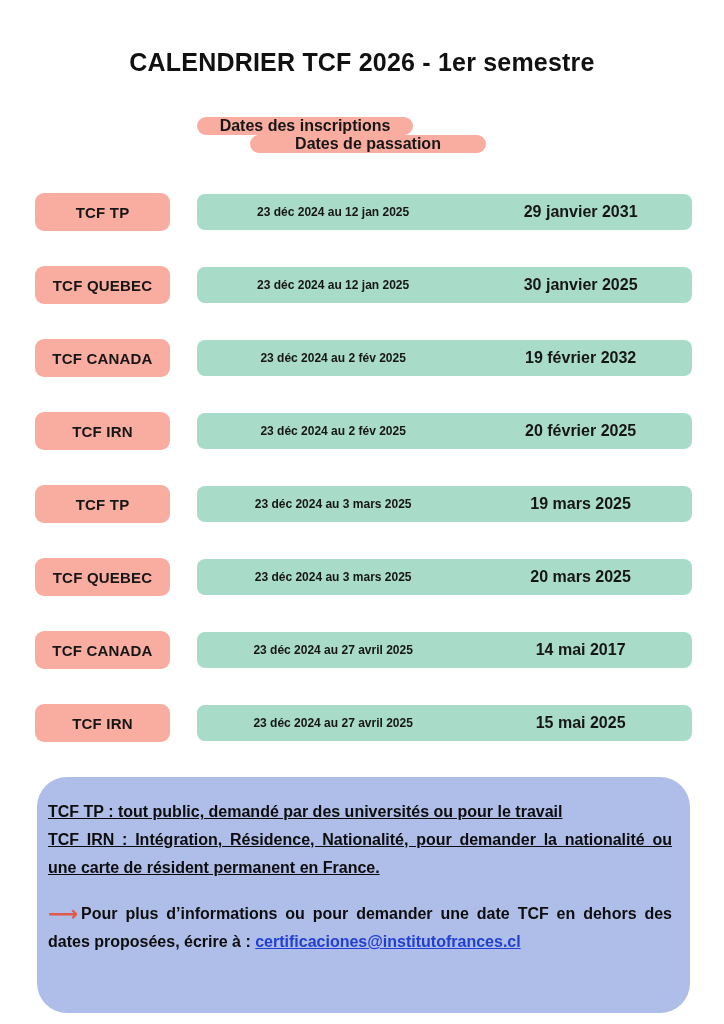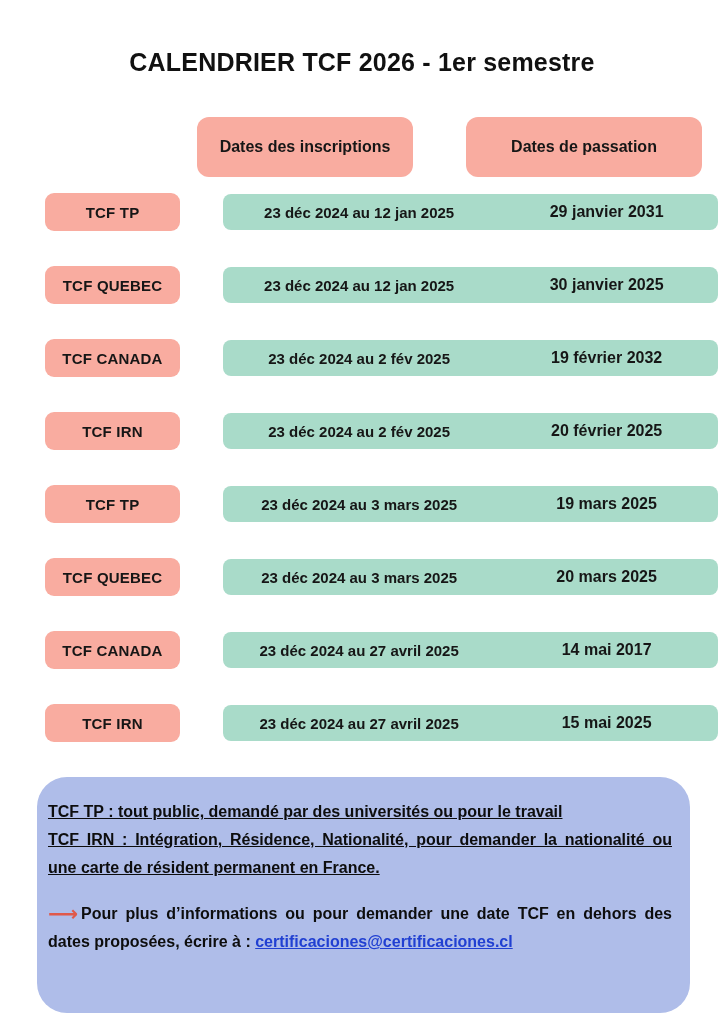--- a/index.html
+++ b/index.html
@@ -20,42 +20,42 @@
     font-size: 25px;
     letter-spacing: 0.2px;
     color: #111111;
   }
   
   .header-row {
     display: flex;
     margin-left: 197px;
     margin-top: 40px;
     height: 60px;
+    flex-direction: column;
   }
   .col-header {
     background: #f9aca0;
     border-radius: 12px;
     display: flex;
     align-items: center;
     justify-content: center;
     font-size: 16px;
     text-align: center;
   }
   .col-header.inscriptions { width: 216px; }
   .col-header.passation { width: 236px; margin-left: 53px; }
 
   
   .rows { margin-top: 16px; }
   .data-row {
     display: flex;
     align-items: center;
-    margin-left: 45px;
+    margin-left: 35px;
     margin-bottom: 35px;
     height: 38px;
-    gap: 16px;
   }
   .row-label {
     width: 135px;
     height: 38px;
     background: #f9aca0;
     border-radius: 9px;
     display: flex;
     align-items: center;
     justify-content: center;
     font-size: 15px;
@@ -68,21 +68,21 @@
     height: 36px;
     background: #a9dbc9;
     border-radius: 8px;
     display: flex;
     align-items: center;
     flex: none;
   }
   .cell-inscription {
     width: 55%;
     text-align: center;
-    font-size: 15px;
+    font-size: 12px;
   }
   .cell-passation {
     width: 45%;
     text-align: center;
     font-size: 16px;
   }
 
   
   .info-box {
     margin: 29px 0 0 37px;
@@ -192,16 +192,16 @@
         <div class="cell-inscription">23 déc 2024 au 27 avril 2025</div>
         <div class="cell-passation">15 mai 2025</div>
       </div>
     </div>
 
   </div>
 
   <div class="info-box">
     <div class="info-line">TCF TP : tout public, demandé par des universités ou pour le travail</div>
     <div class="info-line justified">TCF IRN : Intégration, Résidence, Nationalité, pour demander la nationalité ou une carte de résident permanent en France.</div>
-    <div class="info-note"><span class="arrow-icon">⟶</span><span>Pour plus d’informations ou pour demander une date TCF en dehors des dates proposées, écrire à : </span><a class="email-link">certificaciones@certificaciones.cl</a></div>
+    <div class="info-note"><span class="arrow-icon">⟶</span><span>Pour plus d’informations ou pour demander une date TCF en dehors des dates proposées, écrire à : </span><a class="email-link">certificaciones@institutofrances.cl</a></div>
   </div>
 
 </div>
 
 </body></html>

